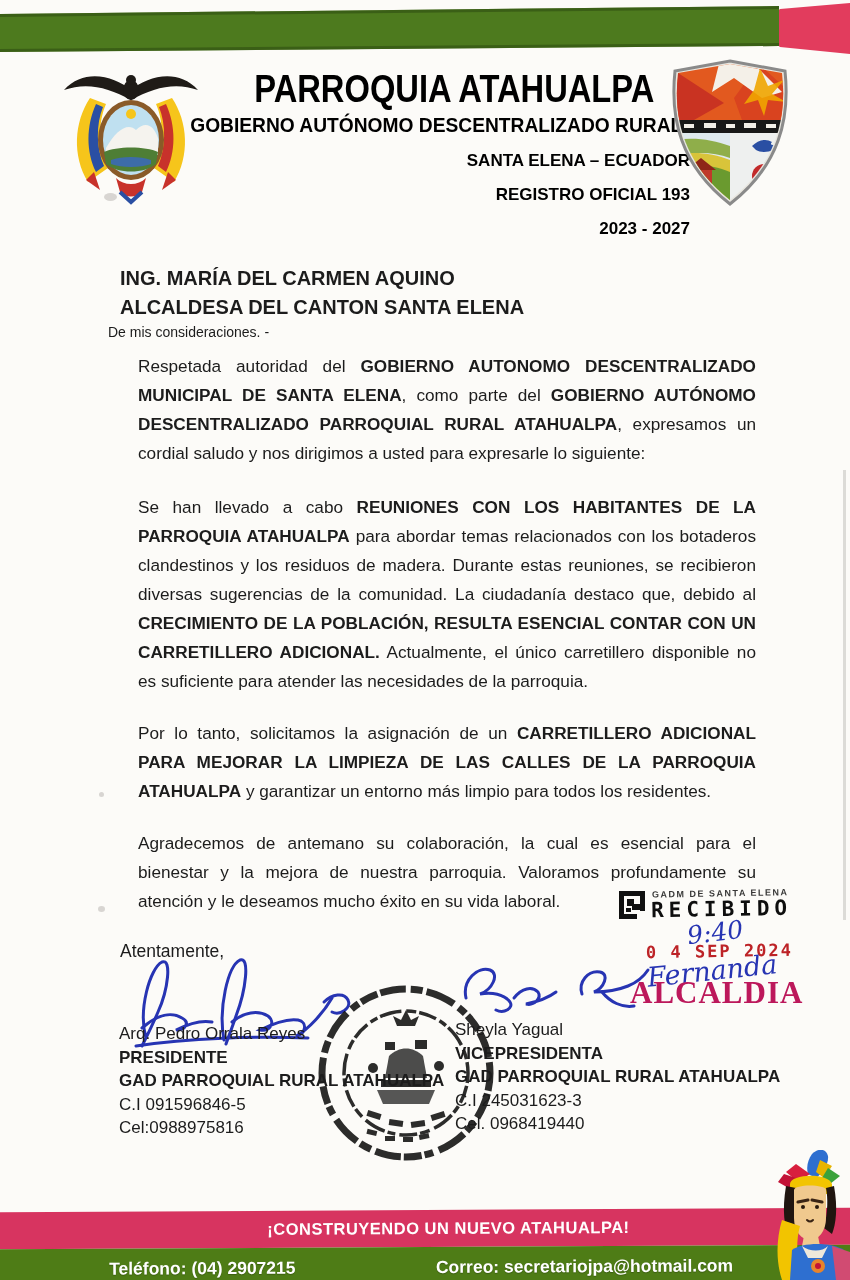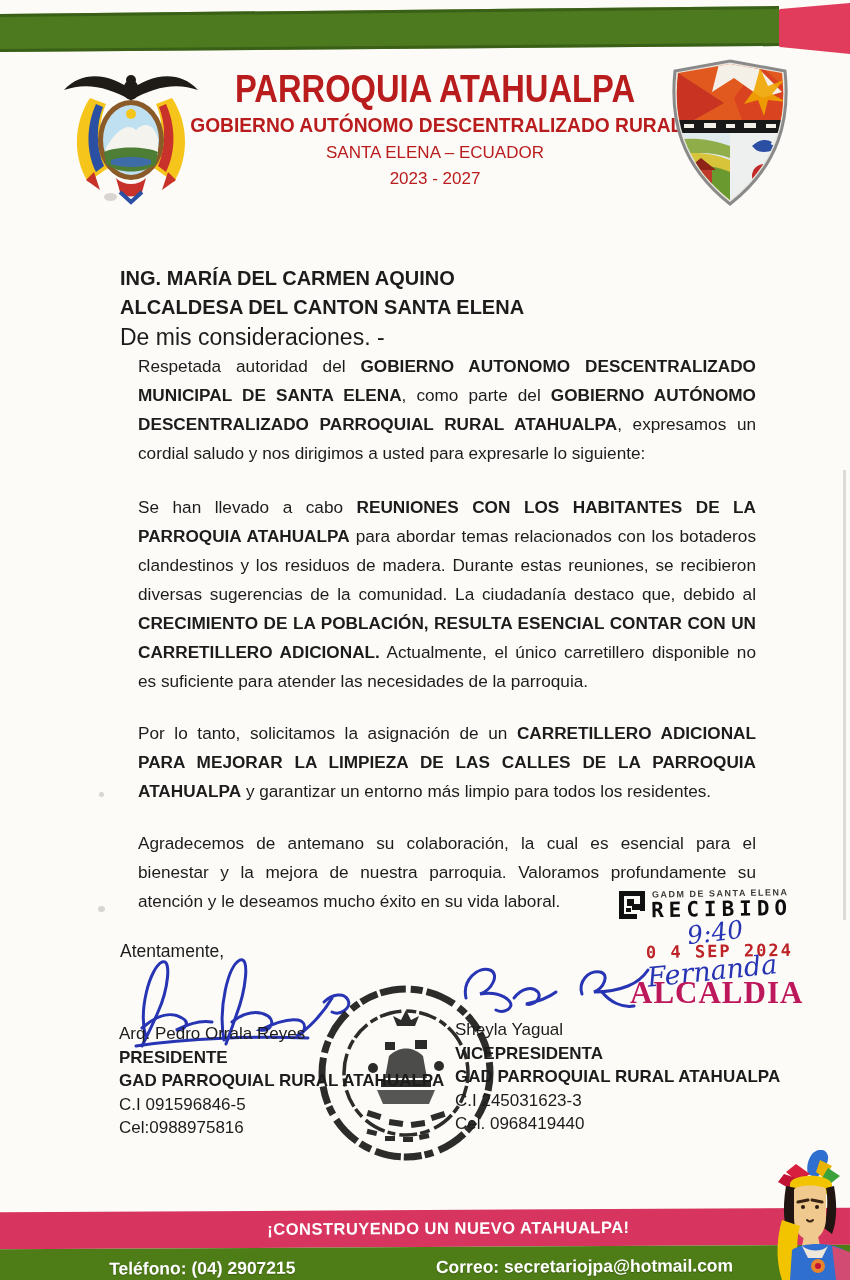--- a/index.html
+++ b/index.html
@@ -11,37 +11,37 @@
     font-family:"Liberation Sans", sans-serif;
     color:#1c1c1c;
   }
   
   .ribbon-svg{position:absolute;top:0;left:0;}
   
   .emblem-left{position:absolute;left:56px;top:60px;}
   .emblem-right{position:absolute;left:664px;top:58px;}
   .header-text{
     position:absolute;left:180px;top:70px;width:510px;
-    text-align:center;color:#b91c1c;
+    text-align:right;color:#000000;
   }
   .header-title{
     font-size:38px;font-weight:bold;letter-spacing:0px;
     transform:scaleX(.86);transform-origin:center;
     white-space:nowrap;line-height:1.05;
   }
   .header-sub1{font-size:20px;font-weight:bold;margin-top:4px;transform:scaleX(.96);transform-origin:center;white-space:nowrap;}
-  .header-sub{font-size:17px;font-weight:normal;margin-top:6px;}
+  .header-sub{font-size:17px;font-weight:bold;margin-top:14px;}
   
   .meta-block{position:absolute;right:104px;top:200px;text-align:right;}
   .oficio{font-size:18px;font-weight:bold;font-style:italic;letter-spacing:.5px;}
   .date-line{font-size:17.5px;margin-top:12px;}
   
   .recipient{position:absolute;left:120px;top:264px;}
   .recipient .r-line{font-size:20px;font-weight:bold;line-height:29px;}
-  .salutation{position:absolute;left:120px;top:324px;font-size:23px;}
+  .salutation{position:absolute;left:108px;top:324px;font-size:14px;}
   
   .para{
     position:absolute;left:138px;width:618px;
     font-size:17.2px;line-height:29px;
     text-align:justify;
   }
   .para span.b{font-weight:bold;}
   .p1{top:352px;}
   .p2{top:493px;}
   .p3{top:719px;}
@@ -145,20 +145,21 @@
     <path d="M55,100 C65,96 85,96 95,100 L95,104 C85,108 65,108 55,104 Z" fill="#3d6ca8"></path>
     <circle cx="75" cy="54" r="5" fill="#f6c51b"></circle>
     <path d="M60,118 C68,126 82,126 90,118 L86,132 C80,138 70,138 64,132 Z" fill="#c8322b"></path>
     <path d="M64,132 L75,142 L86,132" fill="none" stroke="#2a4fa3" stroke-width="4"></path>
   </svg>
 
   <div class="header-text">
     <div class="header-title">PARROQUIA ATAHUALPA</div>
     <div class="header-sub1">GOBIERNO AUTÓNOMO DESCENTRALIZADO RURAL</div>
     <div class="header-sub">SANTA ELENA – ECUADOR</div>
+    <div class="header-sub">REGISTRO OFICIAL 193</div>
     <div class="header-sub">2023 - 2027</div>
   </div>
 
   <svg class="emblem-right" width="132" height="148" viewBox="0 0 132 148">
     <defs>
       <clipPath id="shieldClip">
         <path d="M66,6 L118,15 C123,60 113,105 66,142 C19,105 9,60 14,15 Z"></path>
       </clipPath>
     </defs>
     <path d="M66,3 L121,13 C126,60 116,107 66,146 C16,107 6,60 11,13 Z" fill="#e8e6df"></path>

